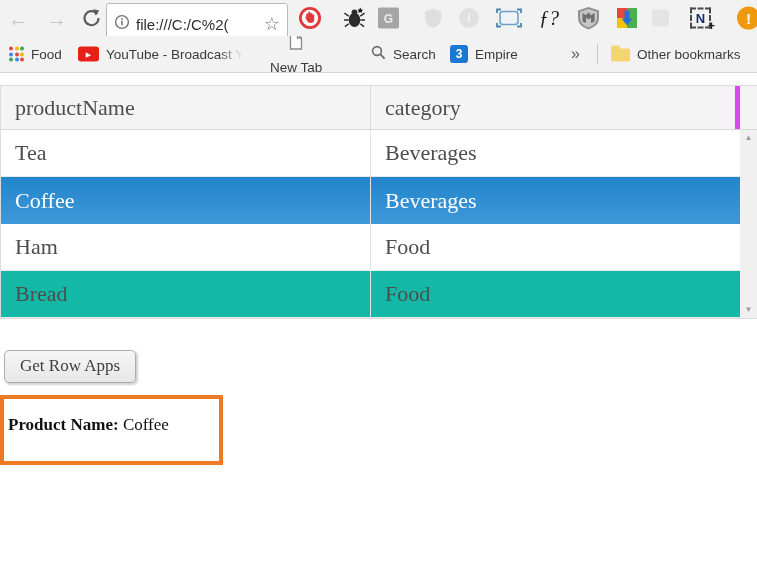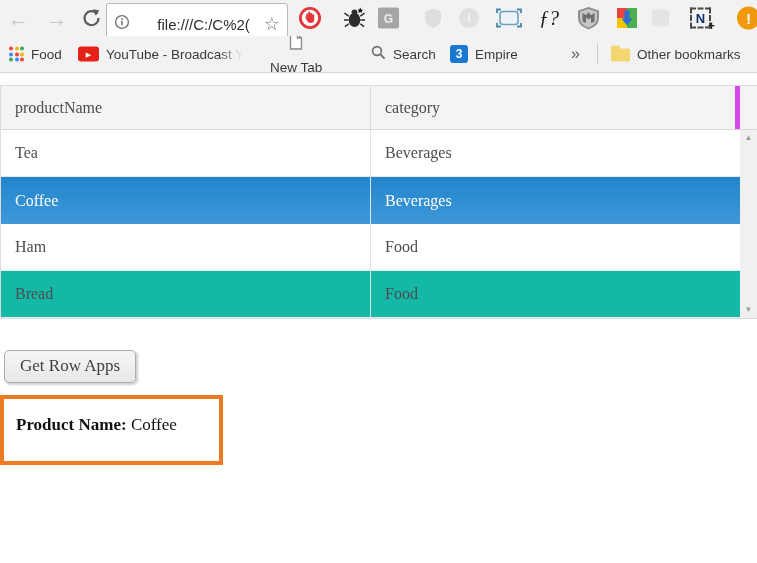--- a/index.html
+++ b/index.html
@@ -10,21 +10,21 @@
   .toolbar { position:relative; width:757px; height:36px; background:#f2f2f2; overflow:hidden; }
   .ticon { position:absolute; top:50%; transform:translateY(-50%); display:flex;
            align-items:center; justify-content:center; cursor:default; }
   .nav-arrow { font-size:21px; line-height:1; }
   .back { left:8px; color:#c7c7c7; }
   .fwd  { left:46px; color:#c7c7c7; }
   .refresh { left:81px; }
 
   .omnibox { position:absolute; left:106px; top:3px; width:182px; height:42px;
              background:#fff; border:1px solid #b9b9b9; border-radius:3px;
-             display:flex; align-items:center; padding:0 7px; gap:14px;text-align:right; }
+             display:flex; align-items:center; padding:0 7px; gap:6px; }
   .omni-url { flex:1; font-size:15px; color:#2e2e2e; white-space:nowrap; overflow:hidden; }
   .omni-star { font-size:18px; color:#757575; line-height:1; }
 
   .ext-g { left:378px; width:21px; height:21px; background:#a5a5a5; border-radius:2px;
            color:#ececec; font-size:12px; font-weight:bold; }
   .ext-shield-faded { left:423px; }
   .ext-circle-faded { left:459px; width:20px; height:20px; border-radius:50%;
                       background:#e0e0e0; color:#f4f4f4; font-size:12px; font-weight:bold; }
   .ext-capture { left:496px; }
   .ext-fn { left:539px; font-family:"Liberation Serif", serif; font-style:italic;
@@ -64,21 +64,21 @@
                  border-radius:1.5px; margin-top:2px; }
   .folder-icon::before { content:""; position:absolute; top:-3px; left:0; width:9px; height:4px;
                          background:#f3d66f; border-radius:2px 2px 0 0; }
 
   
   .content { position:relative; width:757px; font-family:"Liberation Serif", serif; background:#fff; }
 
   .dtable { position:relative; width:757px; margin-top:12px;
             border:1px solid #dcdcdc; border-right:none; }
   .dt-head { display:flex; height:44px; background:#f4f4f4; border-bottom:1px solid #d8d8d8; }
-  .dt-cell { padding-left:14px; font-size:16px; color:#4d4d4d; display:flex; align-items:center; }
+  .dt-cell { padding-left:14px; font-size:22px; color:#4d4d4d; display:flex; align-items:center; }
   .dt-head .c1 { width:370px; border-right:1px solid #dcdcdc; }
   .dt-head .c2 { width:369px; border-right:5px solid #d946ef; }
   .dt-headgap { flex:1; background:#f4f4f4; }
   .dt-body { position:relative; }
   .dt-row { display:flex; height:47px; width:740px; border-right:1px solid #dcdcdc;
             border-bottom:1px solid #e9e9e9; background:#fff; }
   .dt-row:last-child { border-bottom:none; }
   .dt-row.striped { background:#14b8a6; }
   .dt-row .c1 { width:370px; border-right:1px solid #e3e3e3; }
   .dt-row .c2 { flex:1; }
@@ -89,21 +89,21 @@
                   justify-content:space-between; align-items:center; padding:4px 0; }
   .dt-scrollbar span { font-size:8px; color:#9e9e9e; line-height:1; }
 
   .get-btn { display:inline-block; margin:31px 0 0 4px; padding:5px 15px 6px;
              font-family:"Liberation Serif", serif; font-size:17px; color:#3f3f3f;
              background:linear-gradient(#f6f6f6,#e7e7e7); border:1px solid #adadad;
              border-radius:5px; box-shadow:1.5px 1.5px 2px rgba(0,0,0,.18); cursor:pointer; }
 
   .result-box { width:223px; margin-top:12px; border:4px solid #ee7b23;
                 padding:2px 4px; font-size:17px; color:#111; }
-  .result-box p.l1 { margin:14px 8px 24px; }
+  .result-box p.l1 { margin:14px 0 24px; }
   .result-box p.l2 { margin:0 0 27px; }
   .result-box .b { font-weight:bold; }
 </style>
 </head>
 <body>
 
 <div class="toolbar">
   <span class="ticon nav-arrow back">←</span>
   <span class="ticon nav-arrow fwd">→</span>
   <span class="ticon refresh">

